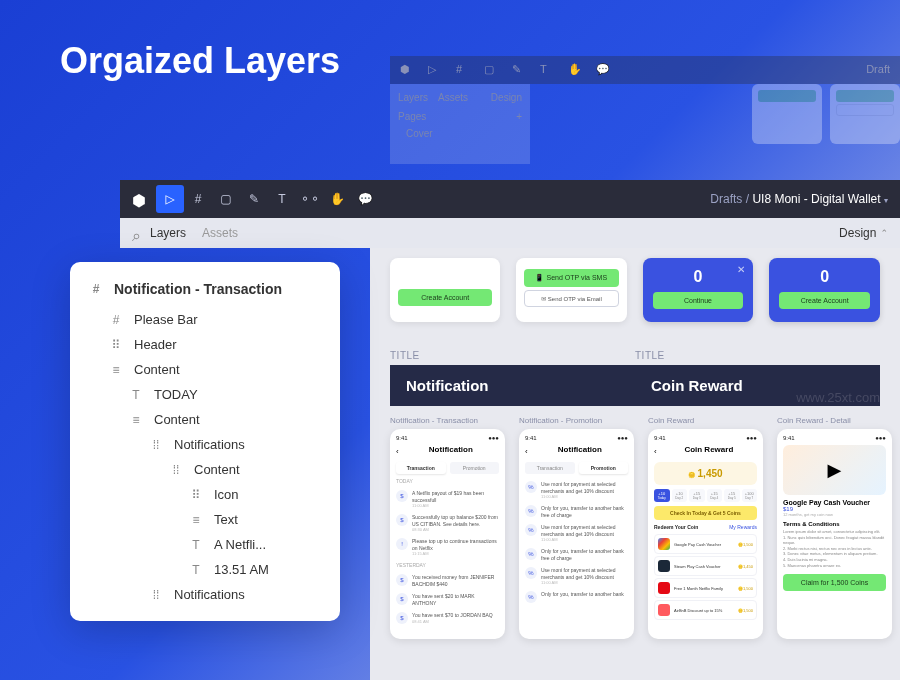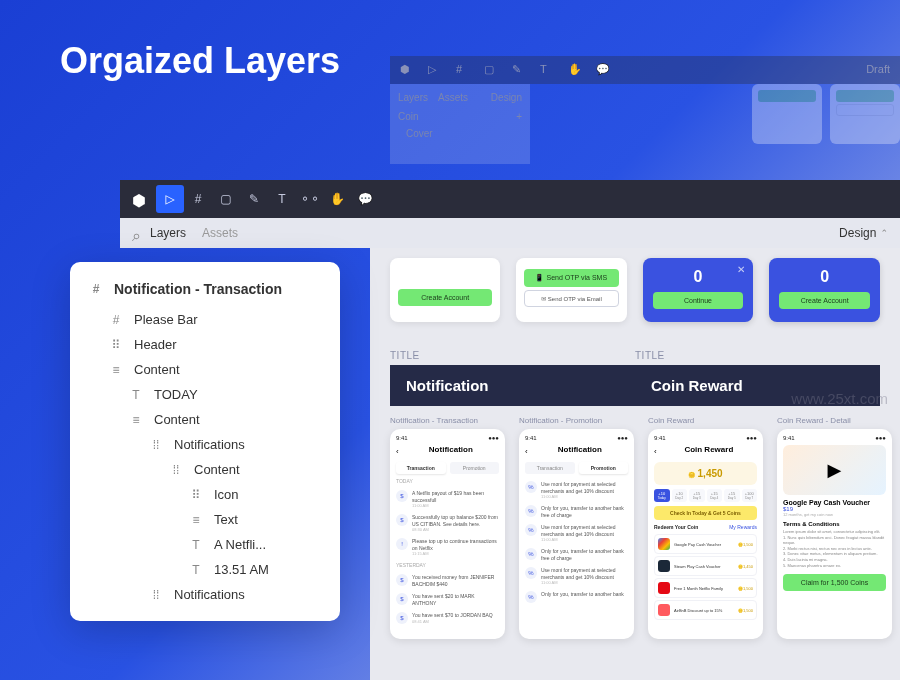--- a/index.html
+++ b/index.html
@@ -1,18 +1,18 @@
 <!DOCTYPE html>
 <html><head>
 <meta charset="utf-8">
 <style>
 *{margin:0;padding:0;box-sizing:border-box;font-family:-apple-system,BlinkMacSystemFont,'Segoe UI',sans-serif}
 body{width:900px;height:680px;background:linear-gradient(135deg,#1a3fd4 0%,#2952e3 50%,#d8dae8 100%);overflow:hidden;position:relative}
 .hero-title{position:absolute;top:40px;left:60px;color:#fff;font-size:36px;font-weight:700}
-.watermark{position:absolute;top:390px;right:12px;color:rgba(120,120,140,.4);font-size:15px;z-index:100}
+.watermark{position:absolute;top:390px;right:20px;color:rgba(120,120,140,.4);font-size:13px;z-index:100}
 .bg-toolbar{position:absolute;top:56px;left:390px;right:0;height:28px;background:rgba(40,42,58,.35);display:flex;align-items:center;padding:0 10px;gap:14px}
 .bg-toolbar .ico{width:14px;height:14px;color:#8a92b8;font-size:11px}
 .bg-panel{position:absolute;top:84px;left:390px;width:140px;height:80px;background:rgba(215,220,240,.2);padding:8px;font-size:10px;color:#7a85b0}
 .bg-panel .tabrow{display:flex;gap:10px;margin-bottom:8px}
 .bg-cards{position:absolute;top:84px;right:0;display:flex;gap:8px;opacity:.3}
 .bg-cards .c{width:70px;height:60px;background:#fff;border-radius:6px;padding:4px;font-size:6px}
 .bg-cards .gbtn{background:#6fd86f;height:12px;border-radius:3px;margin:2px}
 .toolbar{position:absolute;top:180px;left:120px;right:0;height:38px;background:#2a2c3a;display:flex;align-items:center;padding:0 12px;z-index:10}
 .toolbar .figma-logo{width:16px;height:16px;margin-right:8px;color:#fff}
 .toolbar .tool{width:28px;height:28px;display:flex;align-items:center;justify-content:center;color:#c5c9de;font-size:12px;border-radius:3px}
@@ -95,21 +95,21 @@
   <span class="ico" style="width:auto">Draft</span>
 </div>
 <div class="bg-panel">
   <div class="tabrow">
     <span>Layers</span>
     <span>Assets</span>
     <span style="flex:1"></span>
     <span>Design</span>
   </div>
   <div style="display:flex;justify-content:space-between">
-      <span>Coin</span>
+      <span>Pages</span>
       <span>+</span>
     </div>
   <div style="padding:6px 0 0 8px">Cover</div>
 </div>
 <div class="bg-cards">
   <div class="c">
       <div class="gbtn"></div>
     </div>
   <div class="c">
       <div class="gbtn"></div>
@@ -121,20 +121,23 @@
   <span class="figma-logo">⬢</span>
   <div class="tool active">▷</div>
   <div class="tool">#</div>
   <div class="tool">▢</div>
   <div class="tool">✎</div>
   <div class="tool">T</div>
   <div class="tool">⚬⚬</div>
   <div class="tool">✋</div>
   <div class="tool">💬</div>
   <div class="sep"></div>
+  <div class="crumb">
+    <span>Drafts</span><span> / </span><span class="proj">UI8 Moni - Digital Wallet</span> <span style="font-size:8px">▾</span>
+  </div>
 </div>
 
 <div class="subheader">
   <span class="search-ico">⌕</span>
   <span class="tab active">Layers</span>
   <span class="tab">Assets</span>
   <div class="sep"></div>
   <span class="design">Design</span>
   <span style="color:#888;font-size:9px">⌃</span>
 </div>

